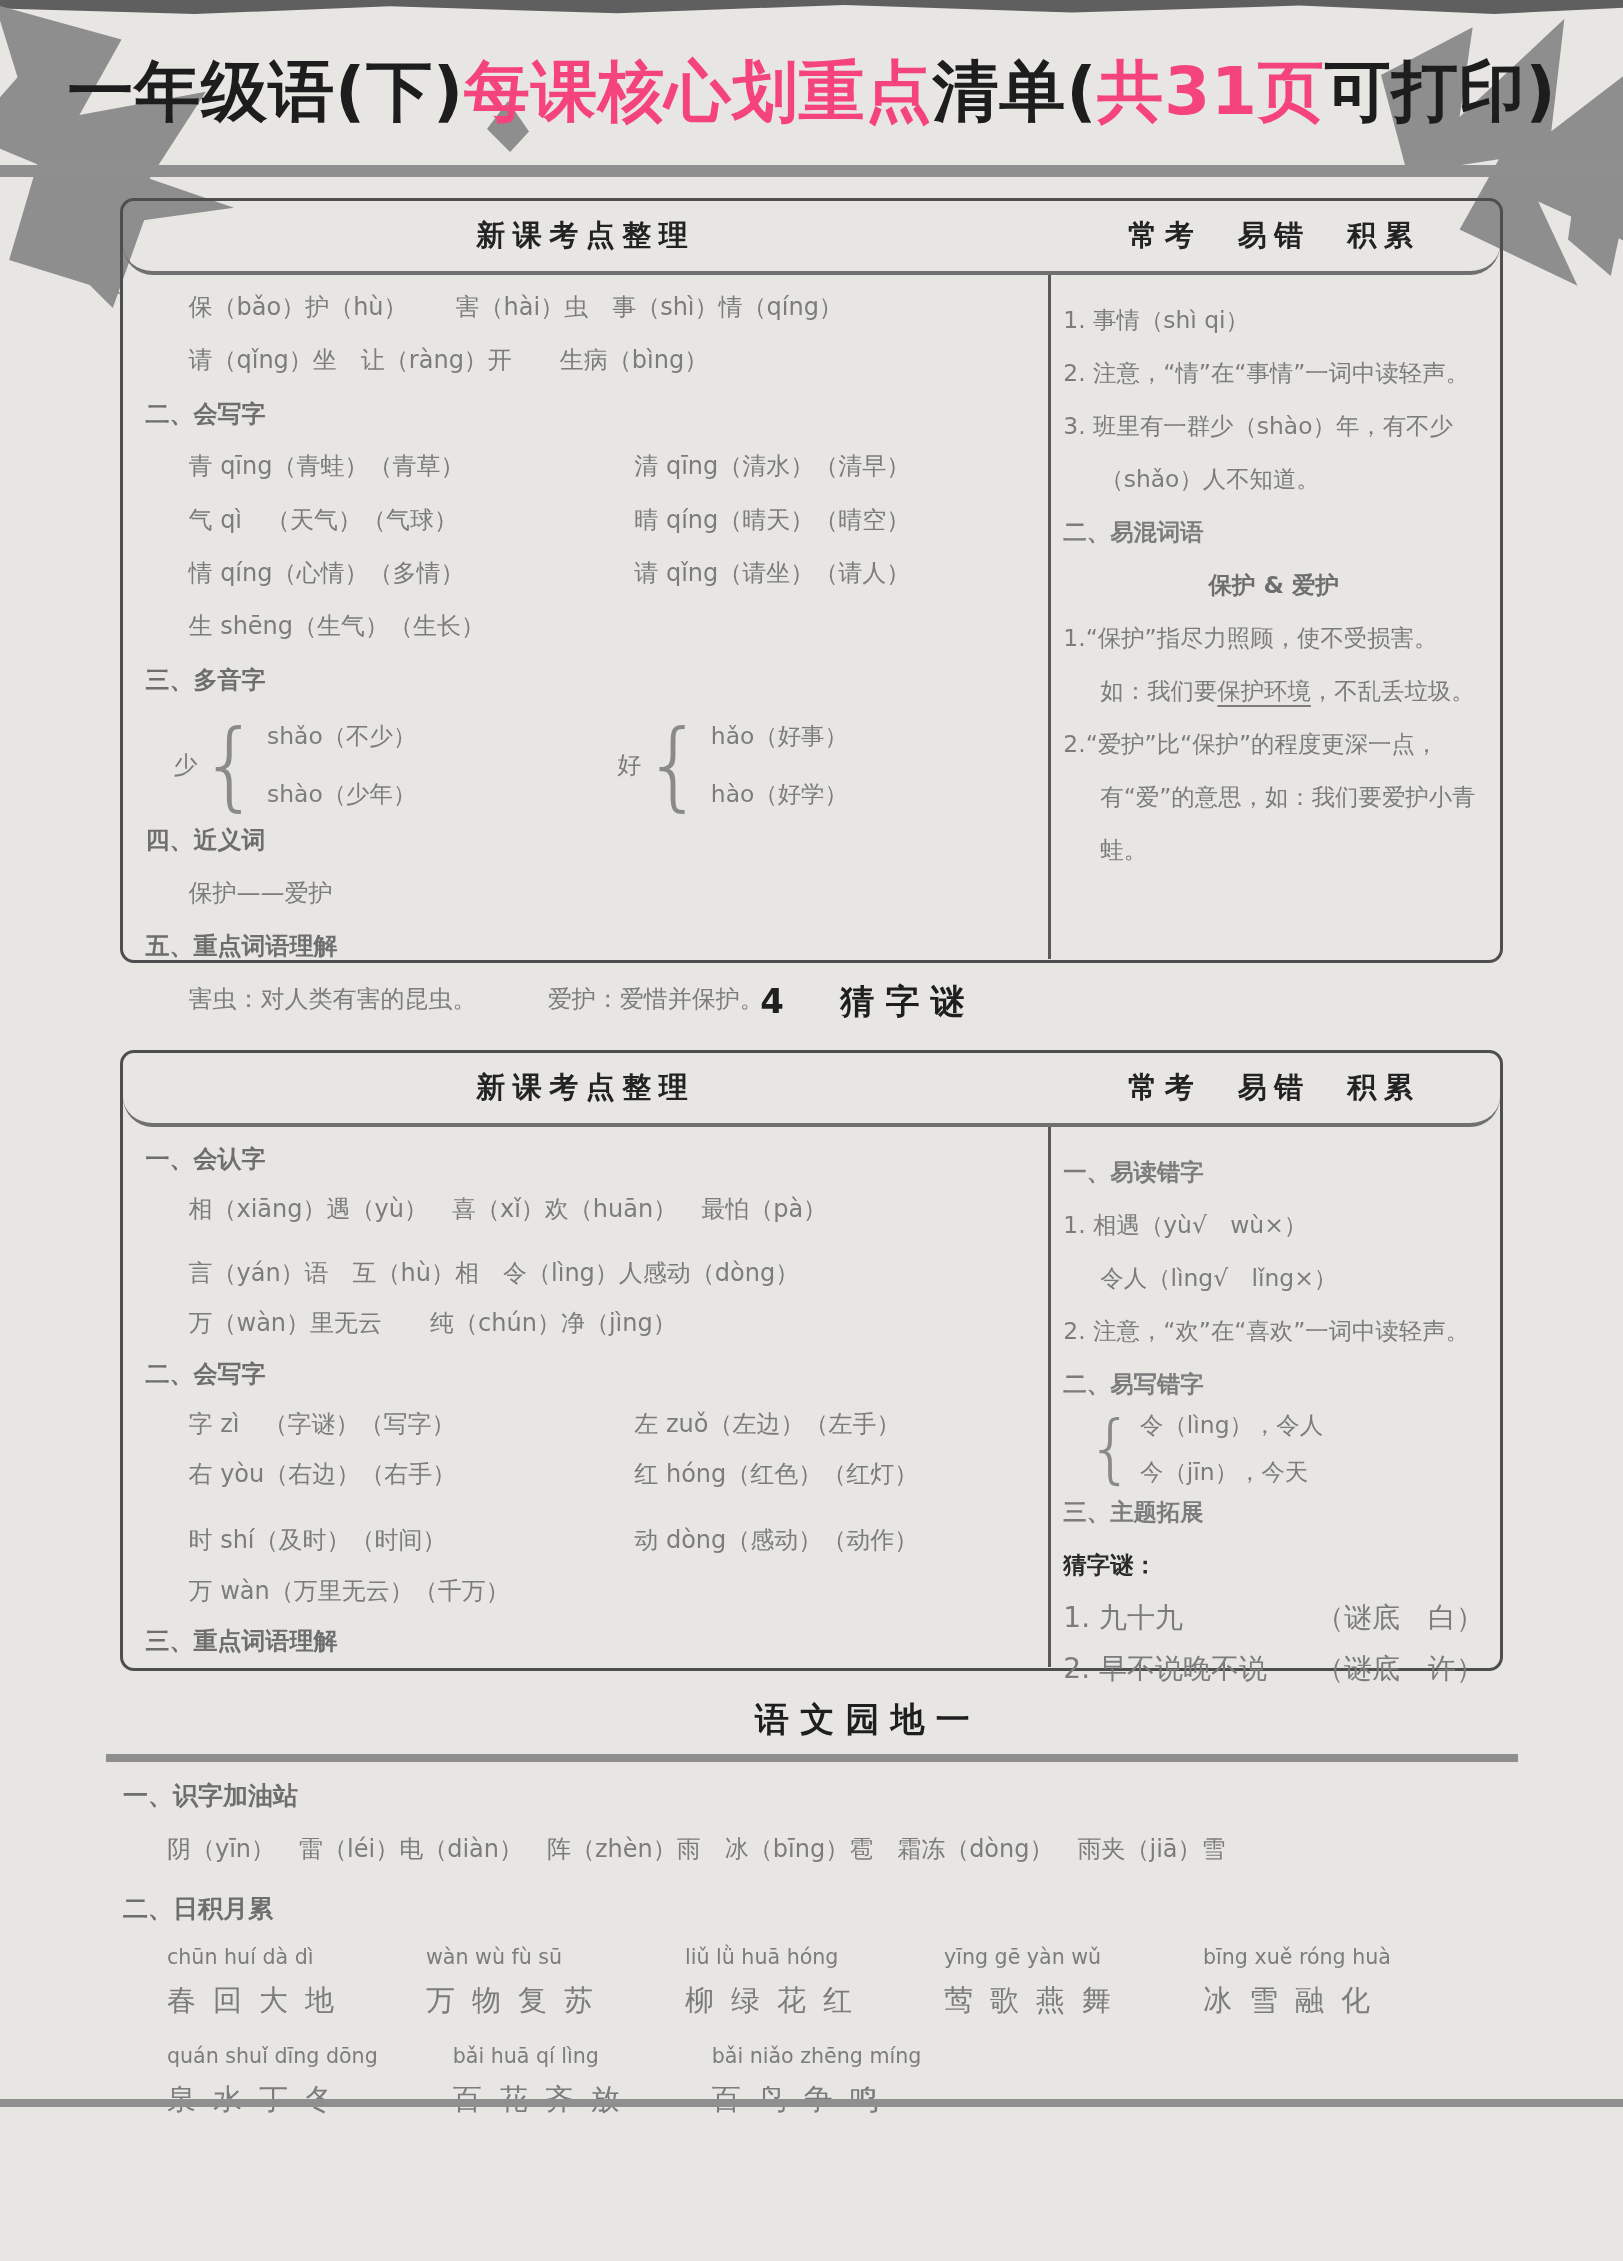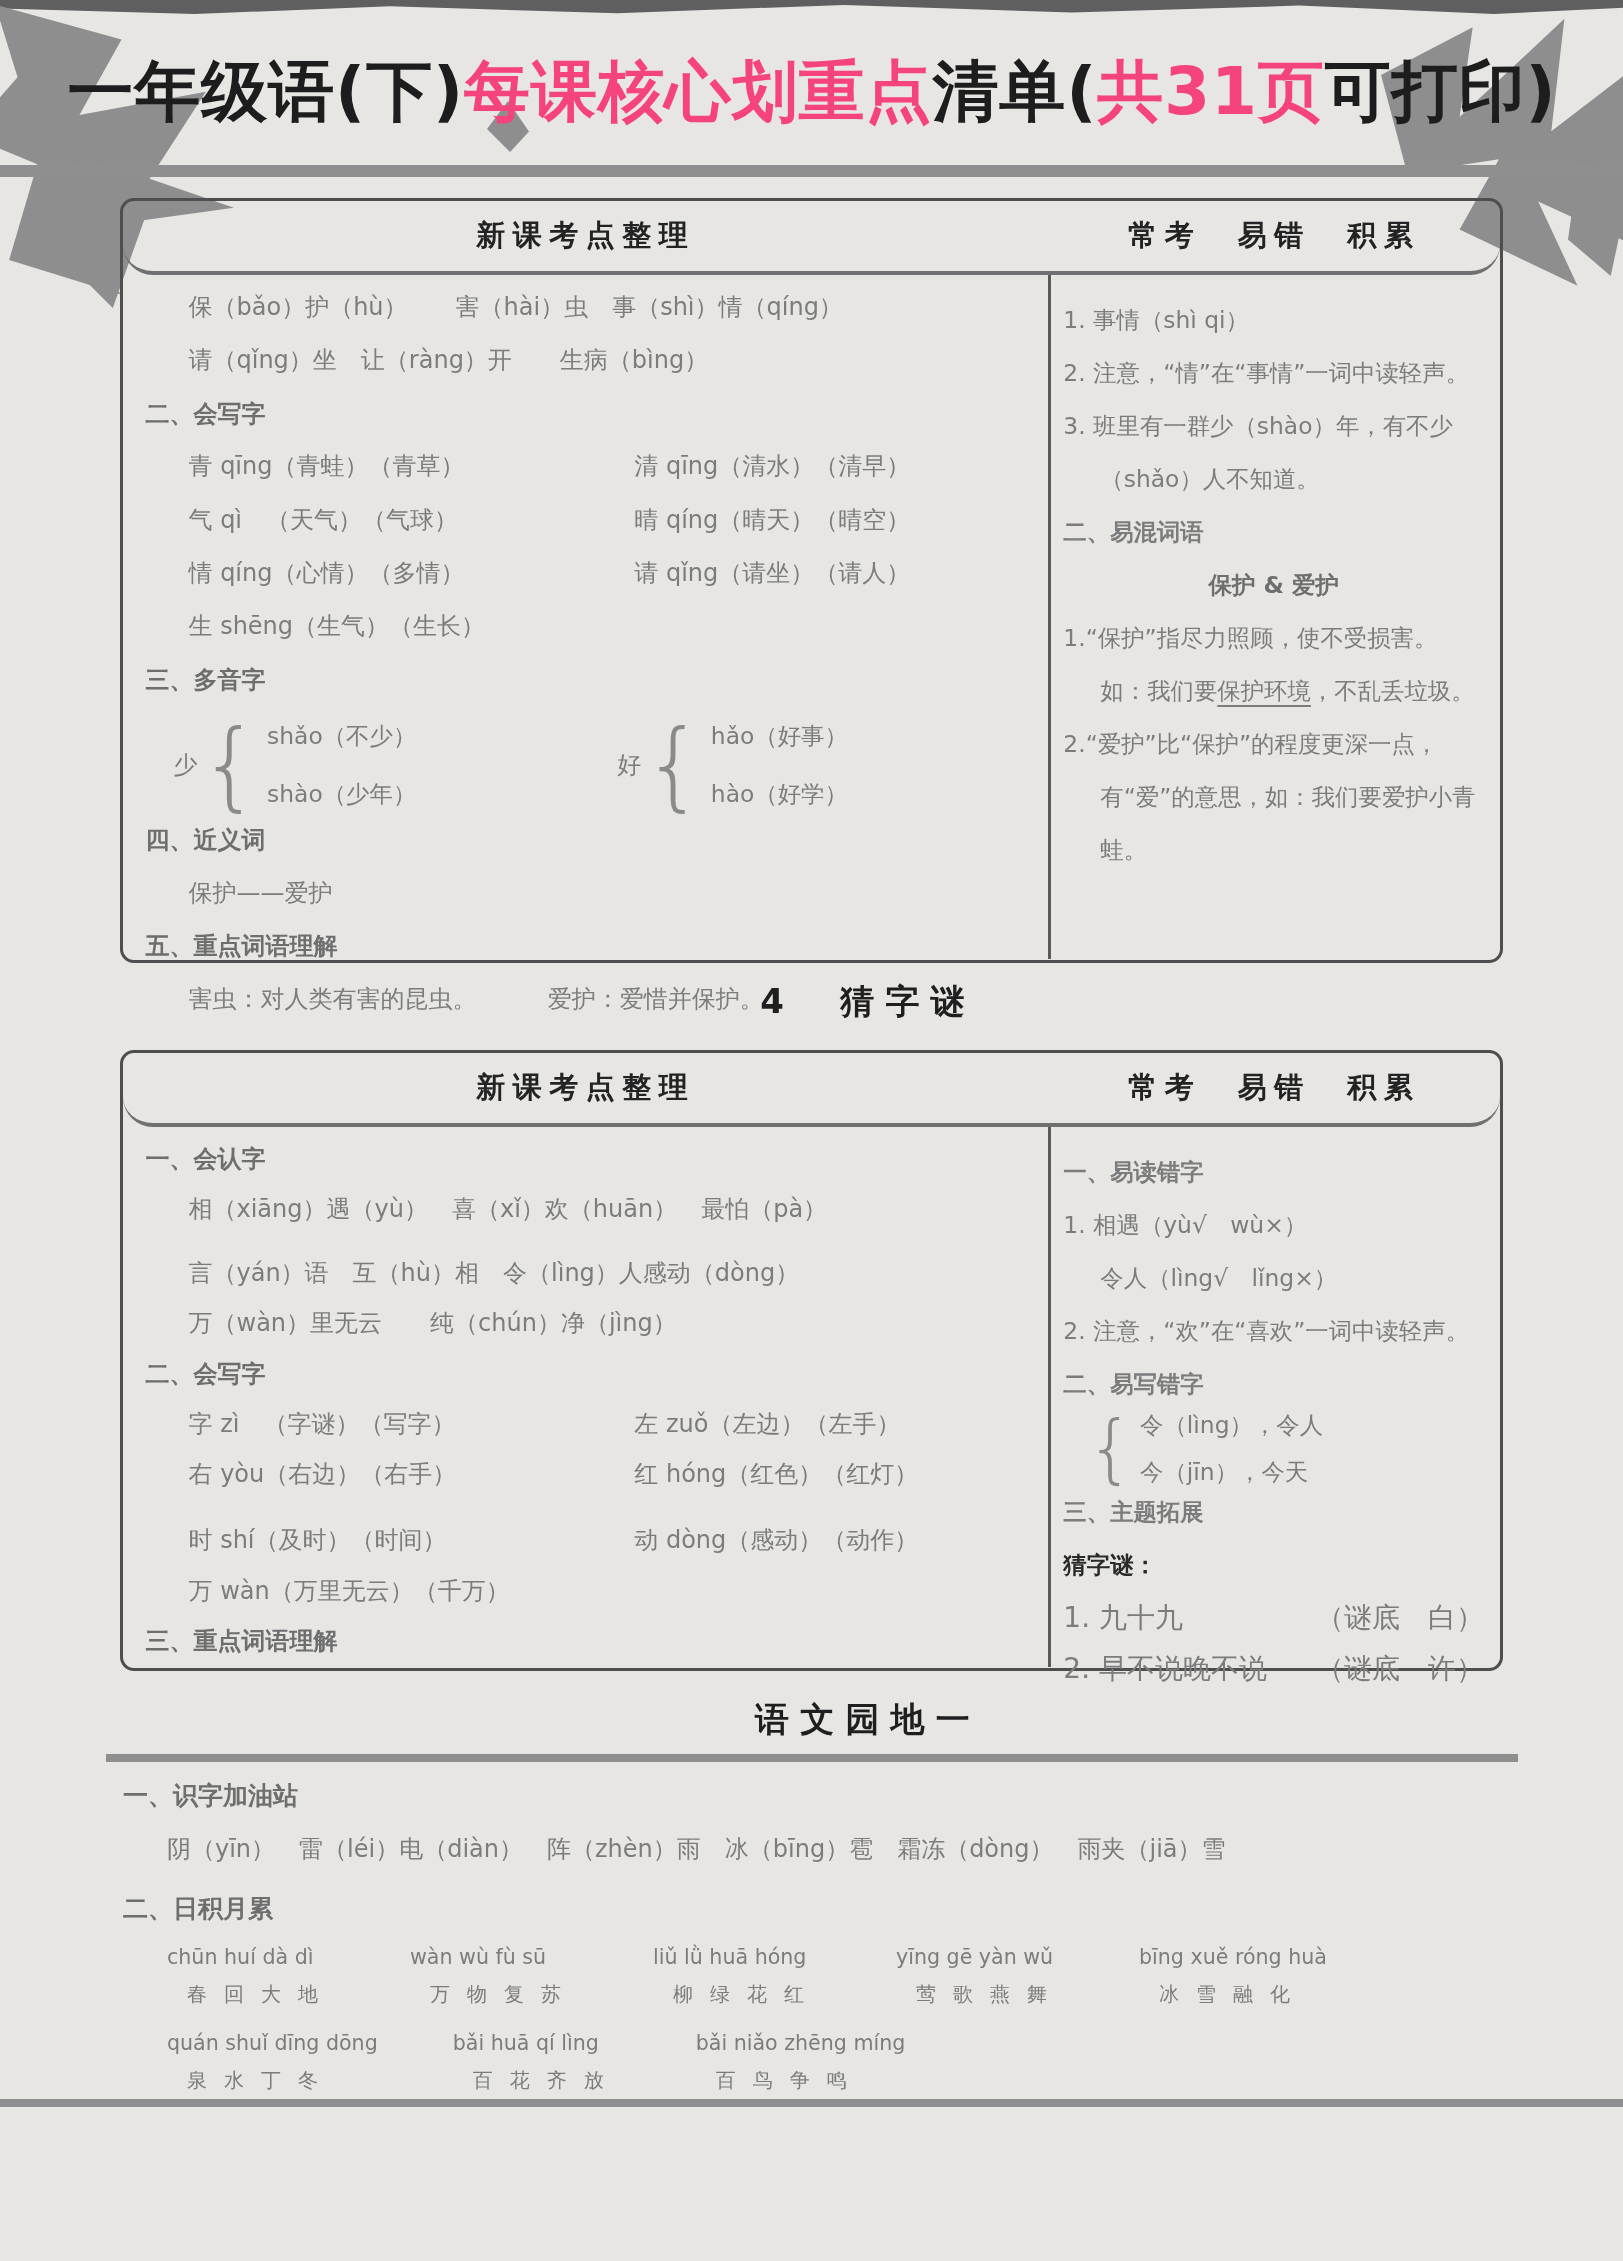--- a/index.html
+++ b/index.html
@@ -75,21 +75,21 @@
   .rule1{left:106px;top:1754px;width:1412px;}
   .rule2{left:0;top:2099px;width:1624px;}
 
   
   .bottom{position:absolute;left:123px;top:1779px;width:1381px;}
   .b-h{font-size:25px;font-weight:bold;color:#6e6e6e;margin-bottom:20.6px;white-space:nowrap;}
   .b-line{margin-left:44px;font-size:24px;color:#7c7c7c;margin-bottom:27px;white-space:nowrap;}
   .idiom-row{display:flex;margin-left:44px;gap:75px;margin-bottom:22.5px;}
   .idiom{display:flex;flex-direction:column;align-items:flex-start;gap:12px;}
   .idiom .py{font-size:20.6px;white-space:nowrap;}
-  .idiom .w{font-size:20px;letter-spacing:17px;white-space:nowrap;margin-left:20px;}
+  .idiom .w{font-size:29px;letter-spacing:17px;white-space:nowrap;}
 </style>
 </head>
 <body>
 
 <div class="banner">
   <div class="grunge g-top"></div>
   <div class="grunge g-left"></div>
   <div class="grunge g-right"></div>
   <div class="grunge g-c1"></div>
   <div class="grunge g-c2"></div>

